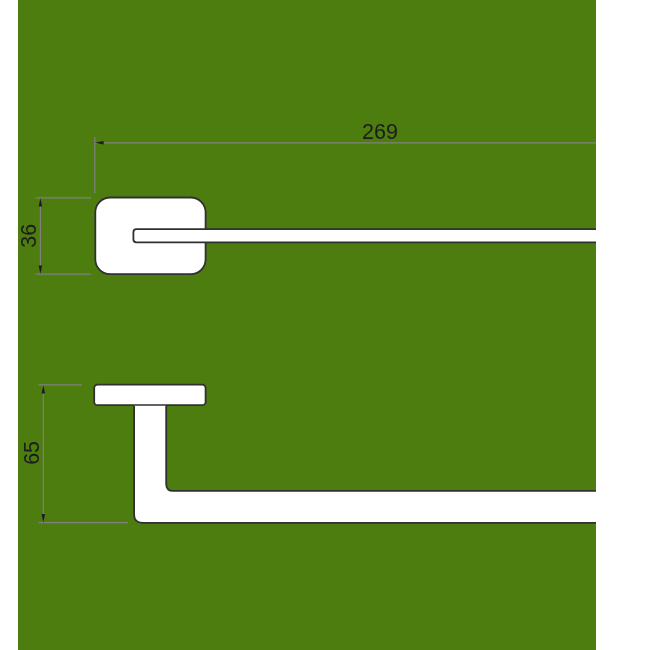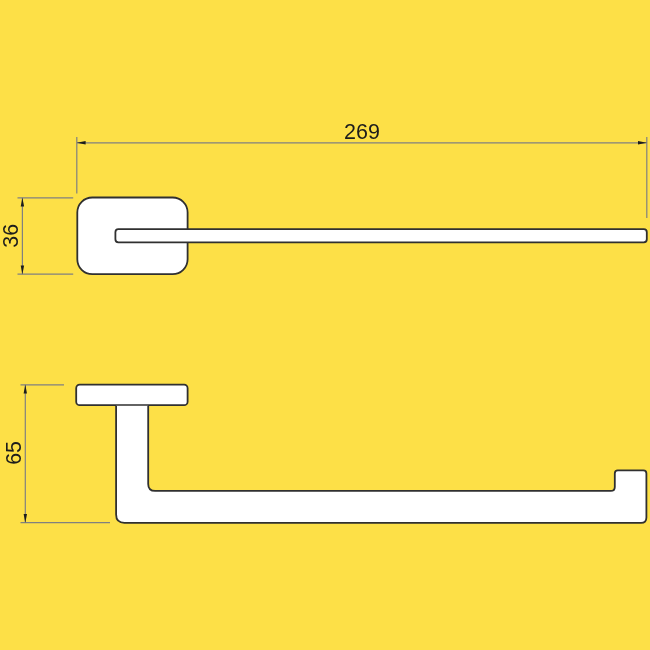--- a/index.html
+++ b/index.html
@@ -1,16 +1,16 @@
 <!DOCTYPE html>
 <html><head>
 <meta charset="utf-8">
 <style>
   html,body{margin:0;padding:0;background:#ffffff;}
-  .page{width:650px;height:650px;position:relative;background:#fde047;overflow:hidden;}
+  .page{width:578px;height:650px;position:relative;background:#4d7c0f;overflow:hidden;margin-left:18px;}
   svg{display:block;}
   text{font-family:"Liberation Sans", sans-serif;fill:#1c1c1c;}
 </style>
 </head>
 <body>
 <div class="page">
 <svg width="650" height="650" viewBox="0 0 650 650">
 
   <line x1="76.8" y1="137" x2="76.8" y2="193.5" stroke="#808080" stroke-width="1.2"></line>
 

